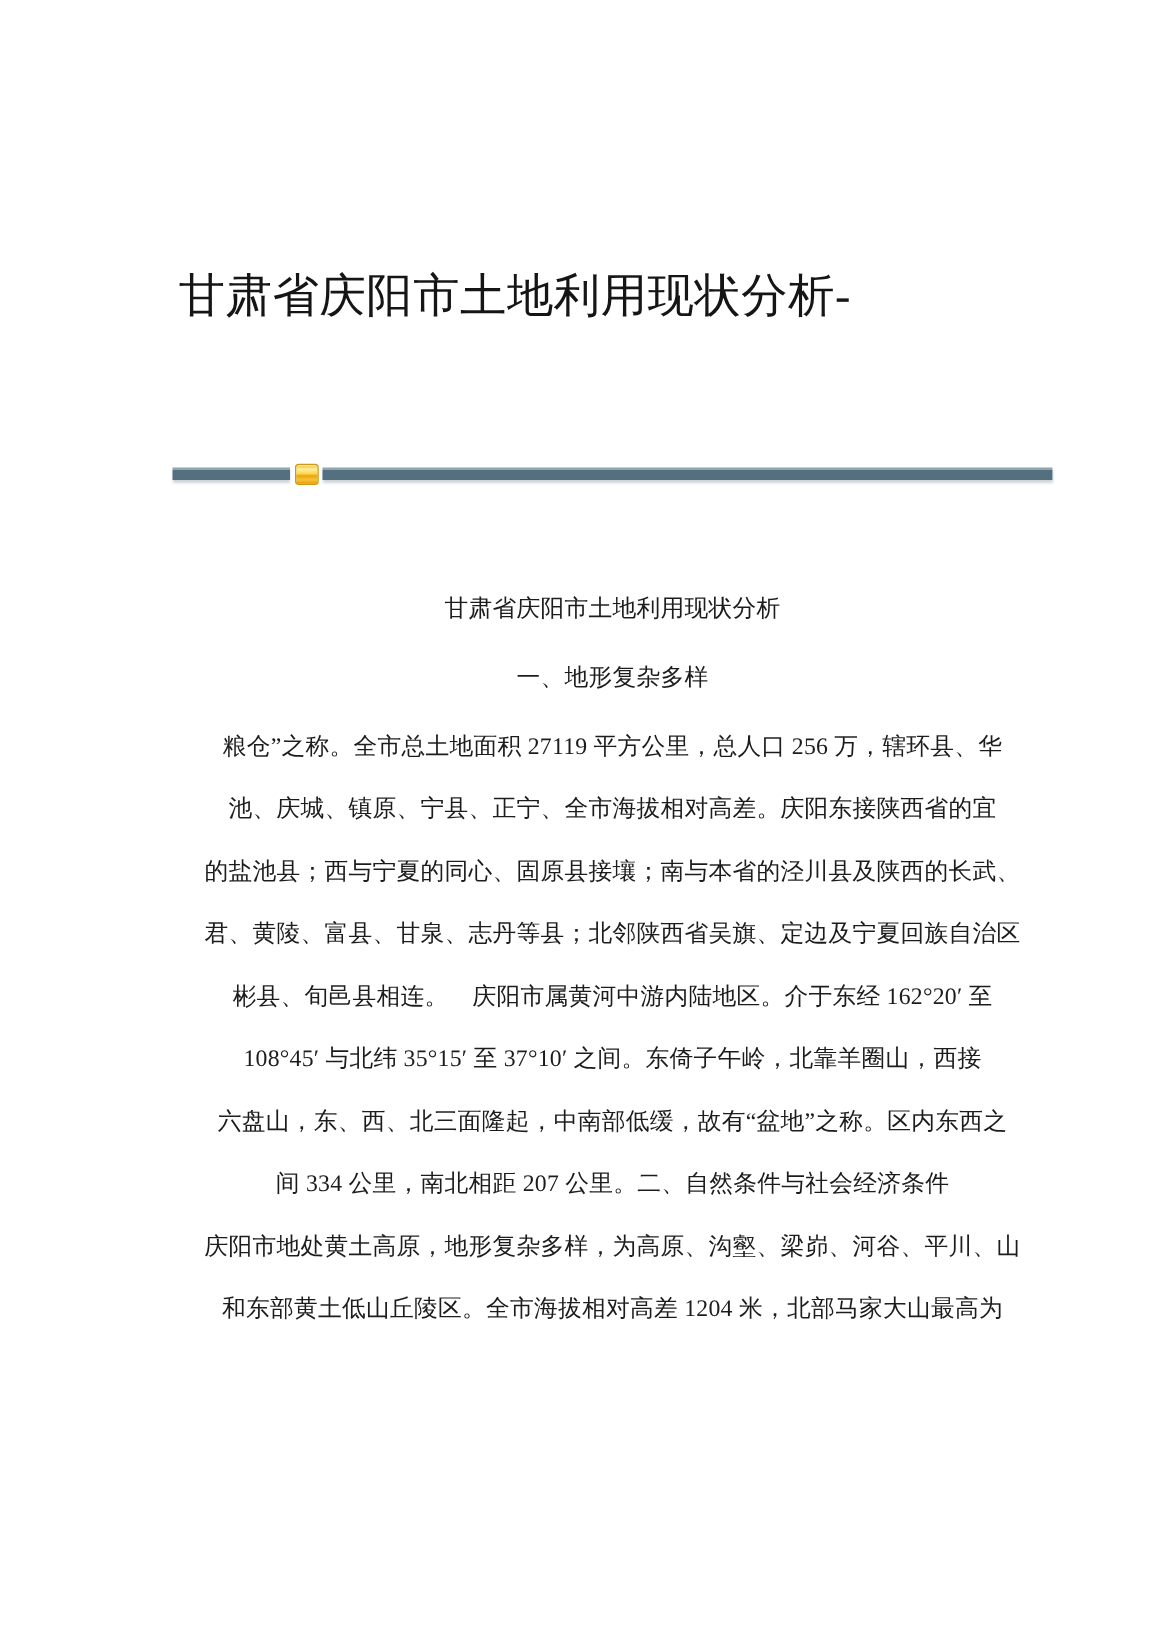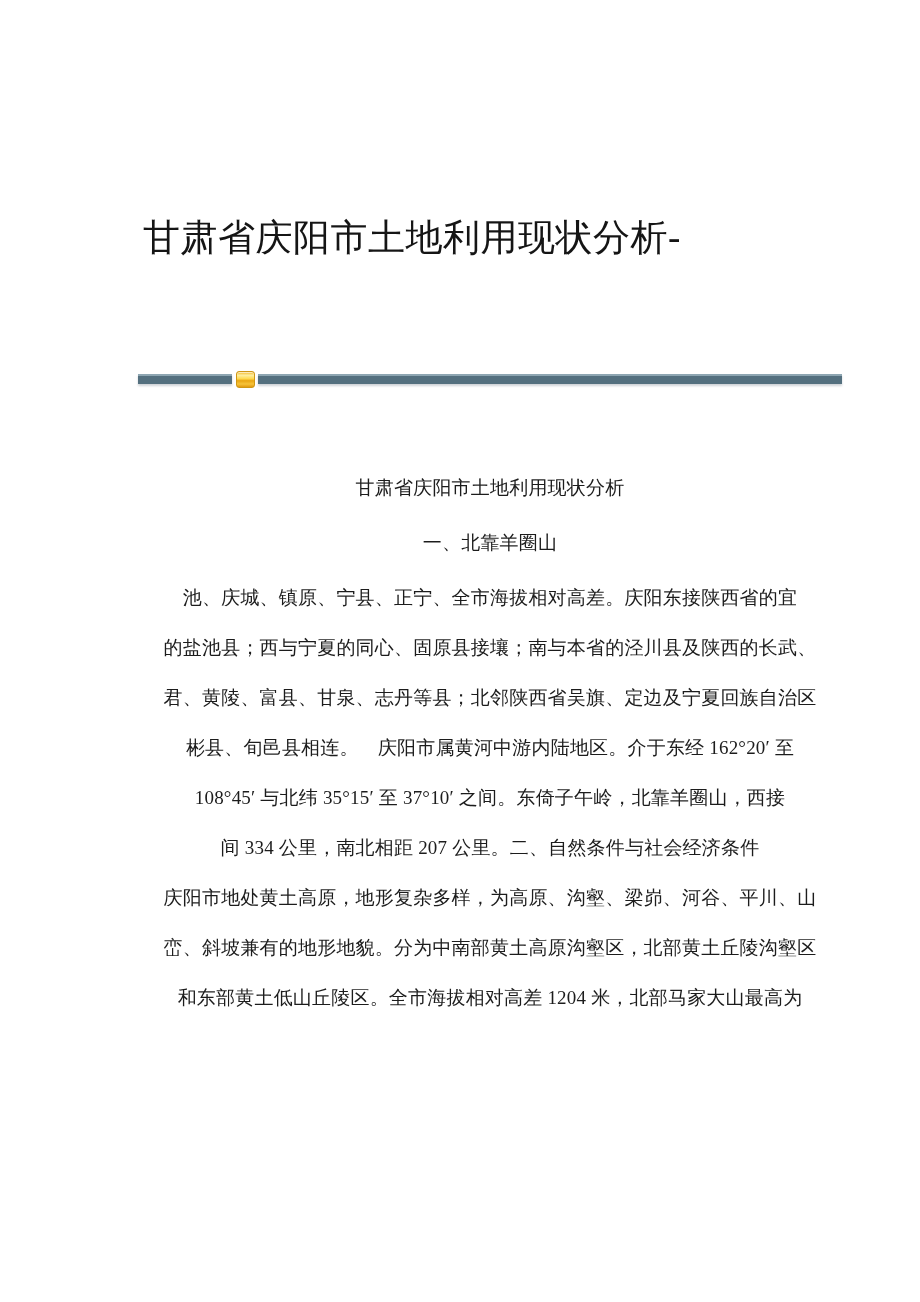--- a/index.html
+++ b/index.html
@@ -83,29 +83,30 @@
 <div class="doc-title">甘肃省庆阳市土地利用现状分析-</div>
 
 <div class="divider">
   <span class="seg seg-left"></span>
   <span class="gem"></span>
   <span class="seg seg-right"></span>
 </div>
 
 <div class="doc-body">
   <div class="line heading-block">甘肃省庆阳市土地利用现状分析</div>
-  <div class="line heading-block">一、北靠羊圈山</div>
+  <div class="line heading-block">一、地形复杂多样</div>
   <div>
       <div class="para">
+        <div class="line">粮仓”之称。全市总土地面积 27119 平方公里，总人口 256 万，辖环县、华</div>
         <div class="line">池、庆城、镇原、宁县、正宁、全市海拔相对高差。庆阳东接陕西省的宜</div>
         <div class="line">的盐池县；西与宁夏的同心、固原县接壤；南与本省的泾川县及陕西的长武、</div>
         <div class="line">君、黄陵、富县、甘泉、志丹等县；北邻陕西省吴旗、定边及宁夏回族自治区</div>
         <div class="line">彬县、旬邑县相连。　庆阳市属黄河中游内陆地区。介于东经 162°20′ 至</div>
         <div class="line">108°45′ 与北纬 35°15′ 至 37°10′ 之间。东倚子午岭，北靠羊圈山，西接</div>
+        <div class="line">六盘山，东、西、北三面隆起，中南部低缓，故有“盆地”之称。区内东西之</div>
         <div class="line">间 334 公里，南北相距 207 公里。二、自然条件与社会经济条件</div>
       </div>
       <div class="para">
         <div class="line">庆阳市地处黄土高原，地形复杂多样，为高原、沟壑、梁峁、河谷、平川、山</div>
-        <div class="line">峦、斜坡兼有的地形地貌。分为中南部黄土高原沟壑区，北部黄土丘陵沟壑区</div>
         <div class="line">和东部黄土低山丘陵区。全市海拔相对高差 1204 米，北部马家大山最高为</div>
       </div>
     </div>
 </div>
 
 </body></html>

